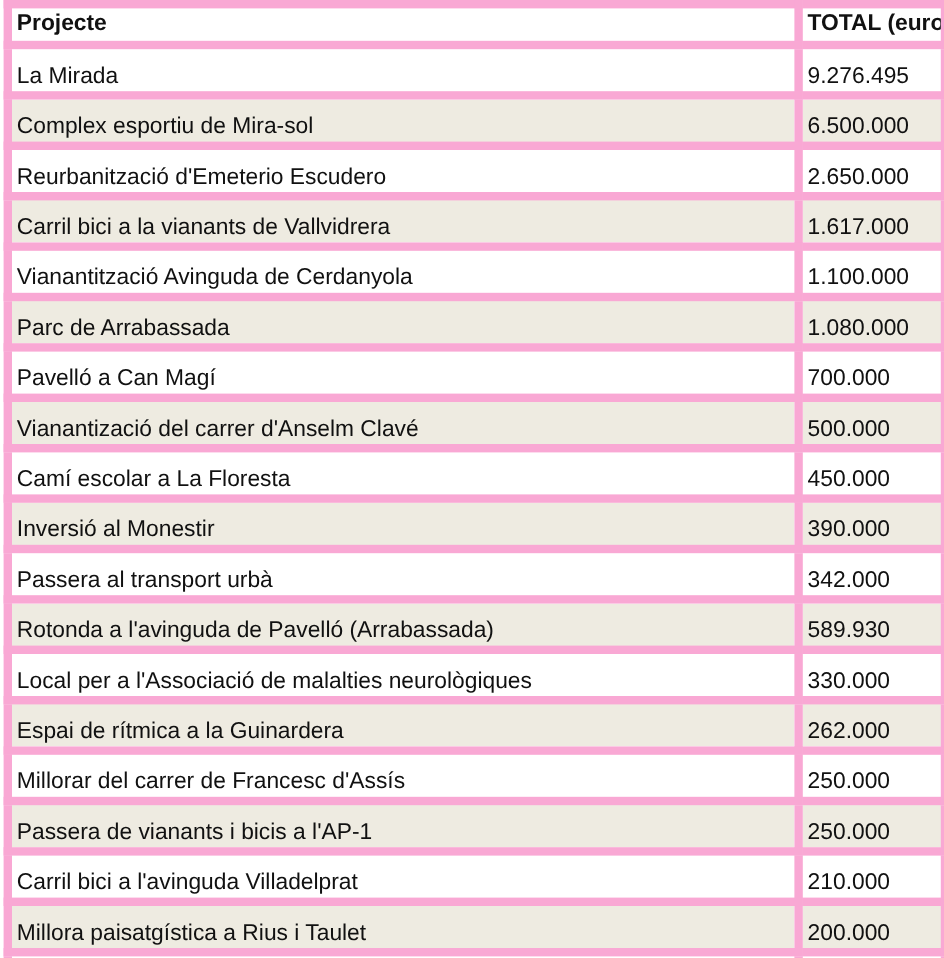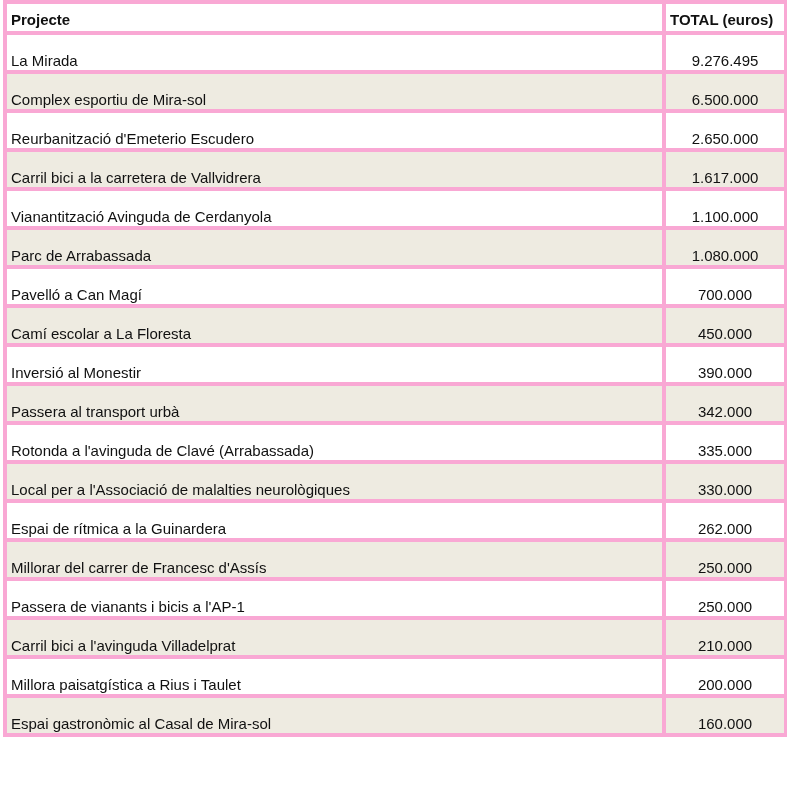--- a/index.html
+++ b/index.html
@@ -21,41 +21,41 @@
       width: 781px;
     }
     table {
       border-collapse: collapse;
       width: 781px;
       table-layout: fixed;
     }
     col.c1 { width: 659px; }
     col.c2 { width: 122px; }
     td, th {
-      border: 4px solid #f9a8d4;
+      border: 7px solid #f9a8d4;
       padding: 0 4px;
-      font-size: 15px;
+      font-size: 19px;
       white-space: nowrap;
       overflow: hidden;
       vertical-align: bottom;
     }
     tr.hdr th {
       height: 24px;
       font-weight: bold;
       text-align: left;
       padding-bottom: 3px;
       background: #ffffff;
     }
     tr.row td {
       height: 34px;
       padding-bottom: 1px;
     }
     tr.row:nth-child(odd) td { background: #ffffff; }
     tr.row:nth-child(even) td { background: #eeebe1; }
-    td.num { text-align: center; padding-right: 4px; }
+    td.num { text-align: left; padding-right: 4px; }
   </style>
 </head>
 <body>
 
 <div class="sheet">
   <table>
     <colgroup>
         <col class="c1">
         <col class="c2">
       </colgroup>
@@ -72,50 +72,54 @@
         </tr>
         <tr class="row">
           <td>Complex esportiu de Mira-sol</td>
           <td class="num">6.500.000</td>
         </tr>
         <tr class="row">
           <td>Reurbanització d'Emeterio Escudero</td>
           <td class="num">2.650.000</td>
         </tr>
         <tr class="row">
-          <td>Carril bici a la carretera de Vallvidrera</td>
+          <td>Carril bici a la vianants de Vallvidrera</td>
           <td class="num">1.617.000</td>
         </tr>
         <tr class="row">
           <td>Vianantització Avinguda de Cerdanyola</td>
           <td class="num">1.100.000</td>
         </tr>
         <tr class="row">
           <td>Parc de Arrabassada</td>
           <td class="num">1.080.000</td>
         </tr>
         <tr class="row">
           <td>Pavelló a Can Magí</td>
           <td class="num">700.000</td>
         </tr>
         <tr class="row">
+          <td>Vianantizació del carrer d'Anselm Clavé</td>
+          <td class="num">500.000</td>
+        </tr>
+        <tr class="row">
           <td>Camí escolar a La Floresta</td>
           <td class="num">450.000</td>
         </tr>
         <tr class="row">
           <td>Inversió al Monestir</td>
           <td class="num">390.000</td>
         </tr>
         <tr class="row">
           <td>Passera al transport urbà</td>
           <td class="num">342.000</td>
         </tr>
         <tr class="row">
-          <td>Rotonda a l'avinguda de Clavé (Arrabassada)</td>
-          <td class="num">335.000</td>
+          <td>Rotonda a l'avinguda de Pavelló (Arrabassada)</td>
+          <td class="num">589.930</td>
         </tr>
         <tr class="row">
           <td>Local per a l'Associació de malalties neurològiques</td>
           <td class="num">330.000</td>
         </tr>
         <tr class="row">
           <td>Espai de rítmica a la Guinardera</td>
           <td class="num">262.000</td>
         </tr>
         <tr class="row">

